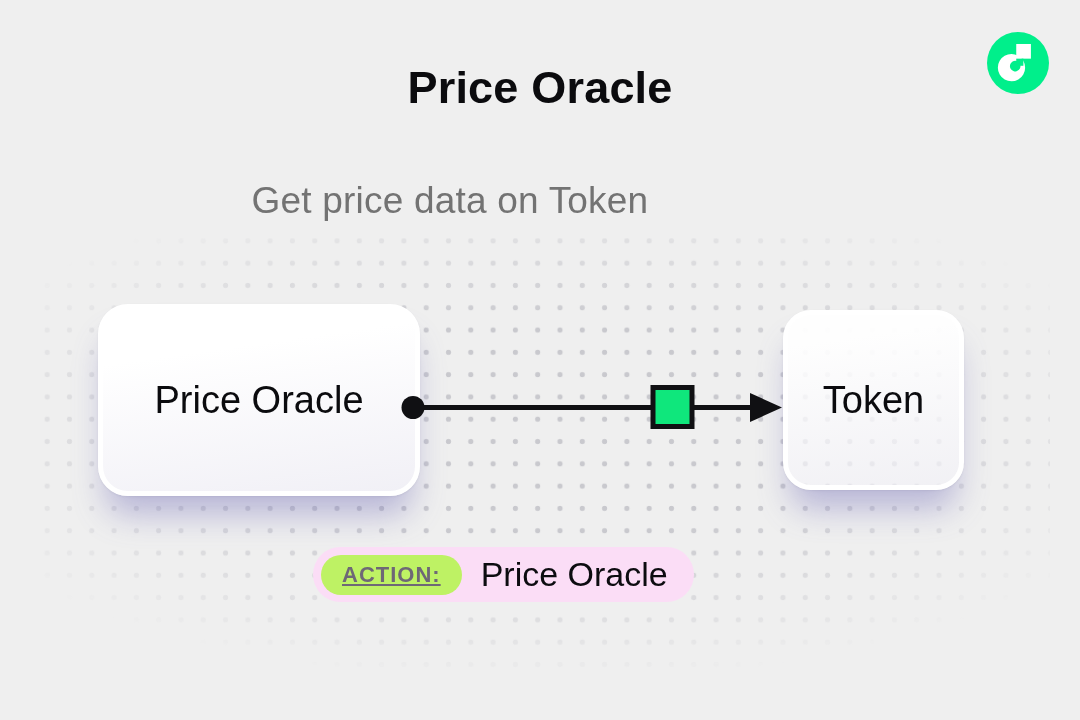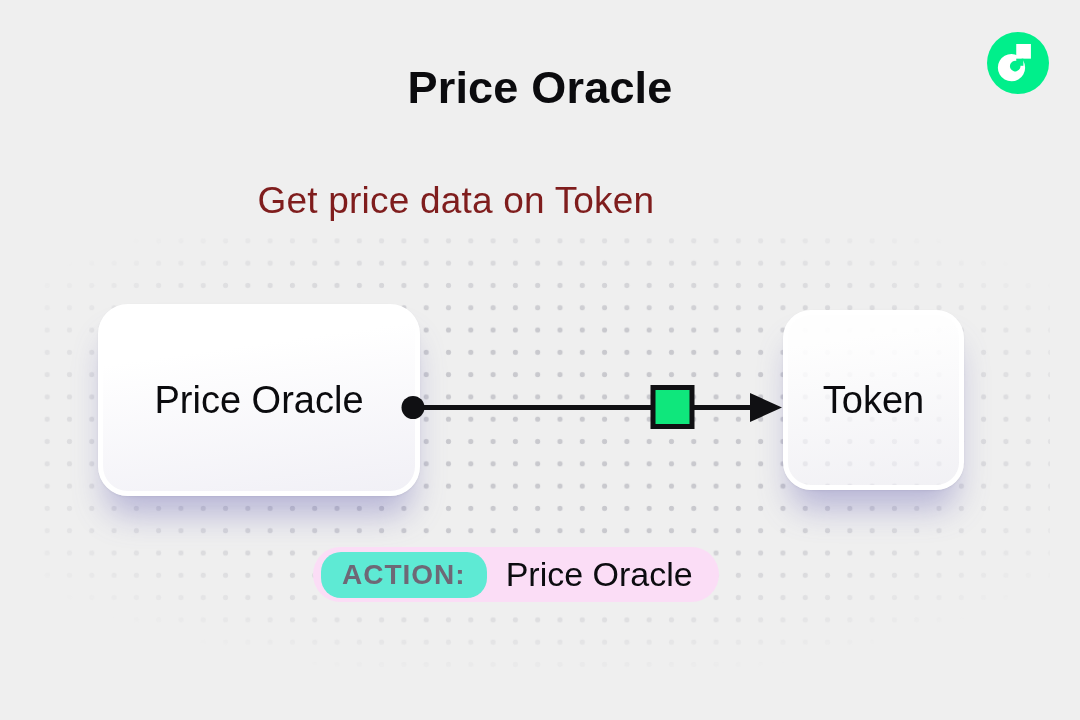--- a/index.html
+++ b/index.html
@@ -33,22 +33,21 @@
     letter-spacing: 0.2px;
   }
 
   .subtitle {
     position: absolute;
     top: 180px; left: 0; width: 900px;
     text-align: center;
     font-size: 37px;
     font-weight: 400;
     letter-spacing: 0.2px;
-    color: #7f1d1d;
-    margin-left: 6px;
+    color: #737373;
   }
 
   .logo {
     position: absolute;
     left: 987px; top: 32px;
     width: 62px; height: 62px;
   }
 
   .node {
     position: absolute;
@@ -90,28 +89,29 @@
     height: 55px;
     border-radius: 28px;
     background: #FBDDF6;
     display: flex;
     align-items: center;
     gap: 19px;
     padding: 0 26px 0 8px;
     z-index: 2;
   }
   .action-label {
-    background: #5eead4;
+    background: #bef264;
     color: #6E6876;
-    font-size: 28px;
+    font-size: 22px;
     font-weight: 700;
     letter-spacing: 1px;
     padding: 7px 21px;
     border-radius: 20px;
     white-space: nowrap;
+    text-decoration: underline;
   }
   .action-value {
     font-size: 34px;
     font-weight: 400;
     color: #0C0C10;
     white-space: nowrap;
   }
 </style>
 </head>
 <body>

